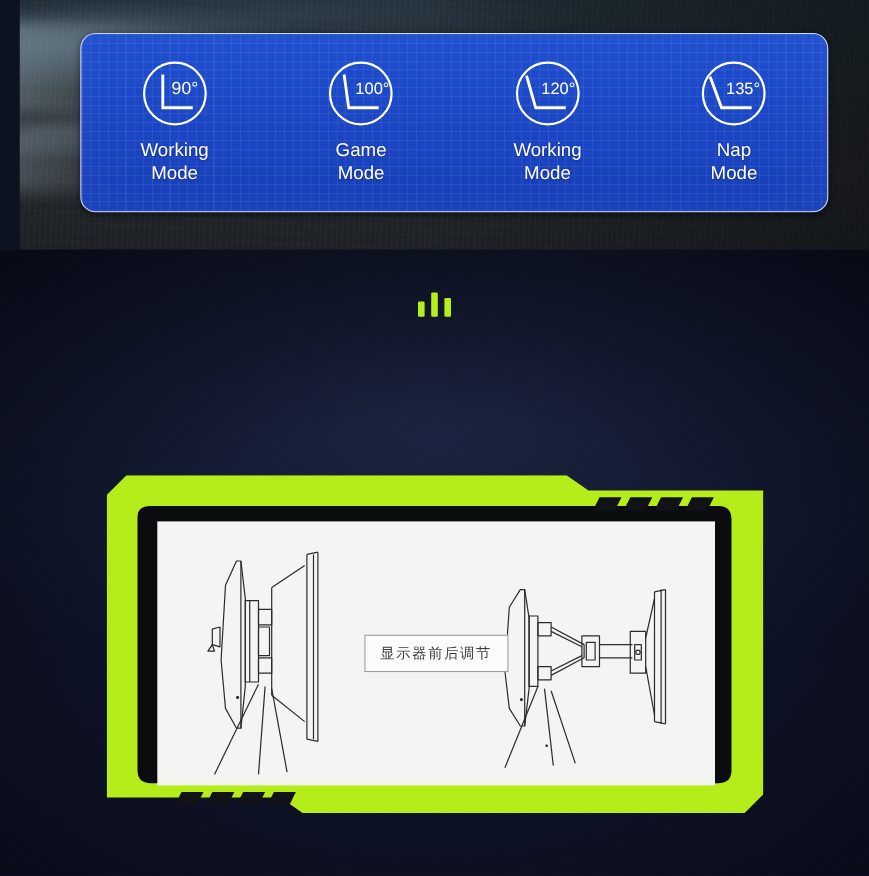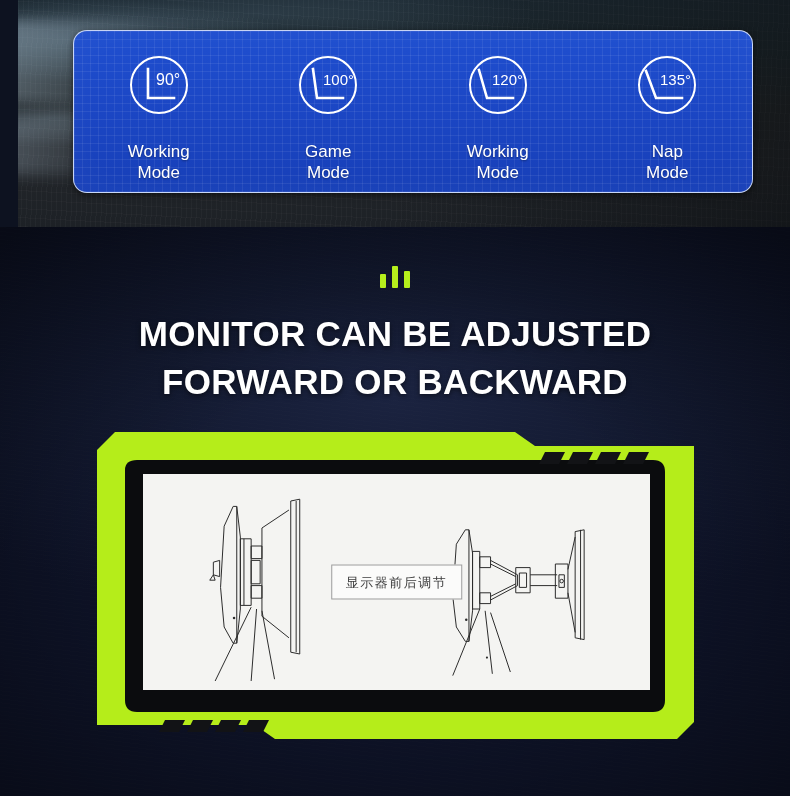--- a/index.html
+++ b/index.html
@@ -61,21 +61,21 @@
   .modes-row {
     position:relative; display:flex; height:100%;
     align-items:flex-start; justify-content:space-around;
     padding-top:22px;
   }
   .mode-item {
     width:150px; display:flex; flex-direction:column; align-items:center;
   }
   .mode-icon { width:64px; height:64px; display:block; }
   .mode-label {
-    margin-top:24px; color:#ffffff; text-align:center;
+    margin-top:9px; color:#ffffff; text-align:center;
     font-size:17px; line-height:21px; font-weight:400;
     text-shadow:0 1px 2px rgba(0,0,0,0.35);
     white-space:pre-line;
   }
 
   
   .bottom-section {
     position:absolute; left:0; top:227px; width:790px; height:569px;
     background:
       radial-gradient(ellipse 520px 240px at 50% 30%, #1b2340 0%, #141b33 45%, #0e1328 100%),
@@ -111,21 +111,21 @@
     text-shadow:0 2px 5px rgba(0,0,0,0.5);
     white-space:pre-line;
   }
 
   
   .device {
     position:absolute; left:97px; top:432px; width:597px; height:325px;
   }
   .device-svg { position:absolute; inset:0; width:100%; height:100%; }
   .device-screen {
-    position:absolute; left:46px; top:42px; width:507px; height:216px;
+    position:absolute; left:46px; top:42px; width:507px; height:240px;
     background:#f4f4f2; overflow:hidden;
   }
   .diagram-svg { position:absolute; inset:0; width:100%; height:100%; }
   .cn-label-box {
     position:absolute; left:50%; top:50%; transform:translate(-50%,-50%);
     border:1px solid #9b9b9b; background:#fbfbfa;
     padding:7px 14px;
   }
   .cn-label-text {
     font-family:"DejaVu Sans", sans-serif;
@@ -195,22 +195,20 @@
     <div class="bottom-noise"></div>
     <div class="bottom-vignette"></div>
   </div>
 
   <div class="accent-bars">
     <span class="accent-bar ab1"></span>
     <span class="accent-bar ab2"></span>
     <span class="accent-bar ab3"></span>
   </div>
 
-  <div class="headline">MONITOR CAN BE ADJUSTED
-FORWARD OR BACKWARD</div>
 
   <div class="device">
     <svg class="device-svg" viewBox="0 0 597 325">
 
       <path d="M0 18 L18 0 L418 0 L438 14 L597 14 L597 290 L580 307 L178 307 L158 293 L0 293 Z" fill="#b5ed1a"></path>
 
       <path d="M28 38 Q28 28 40 28 L556 28 Q568 28 568 40 L568 268 Q568 280 556 280 L40 280 Q28 280 28 268 Z" fill="#0b0c0e"></path>
 
       <g>
         <path d="M448 20 L468 20 L462 32 L442 32 Z" fill="#121316"></path>

